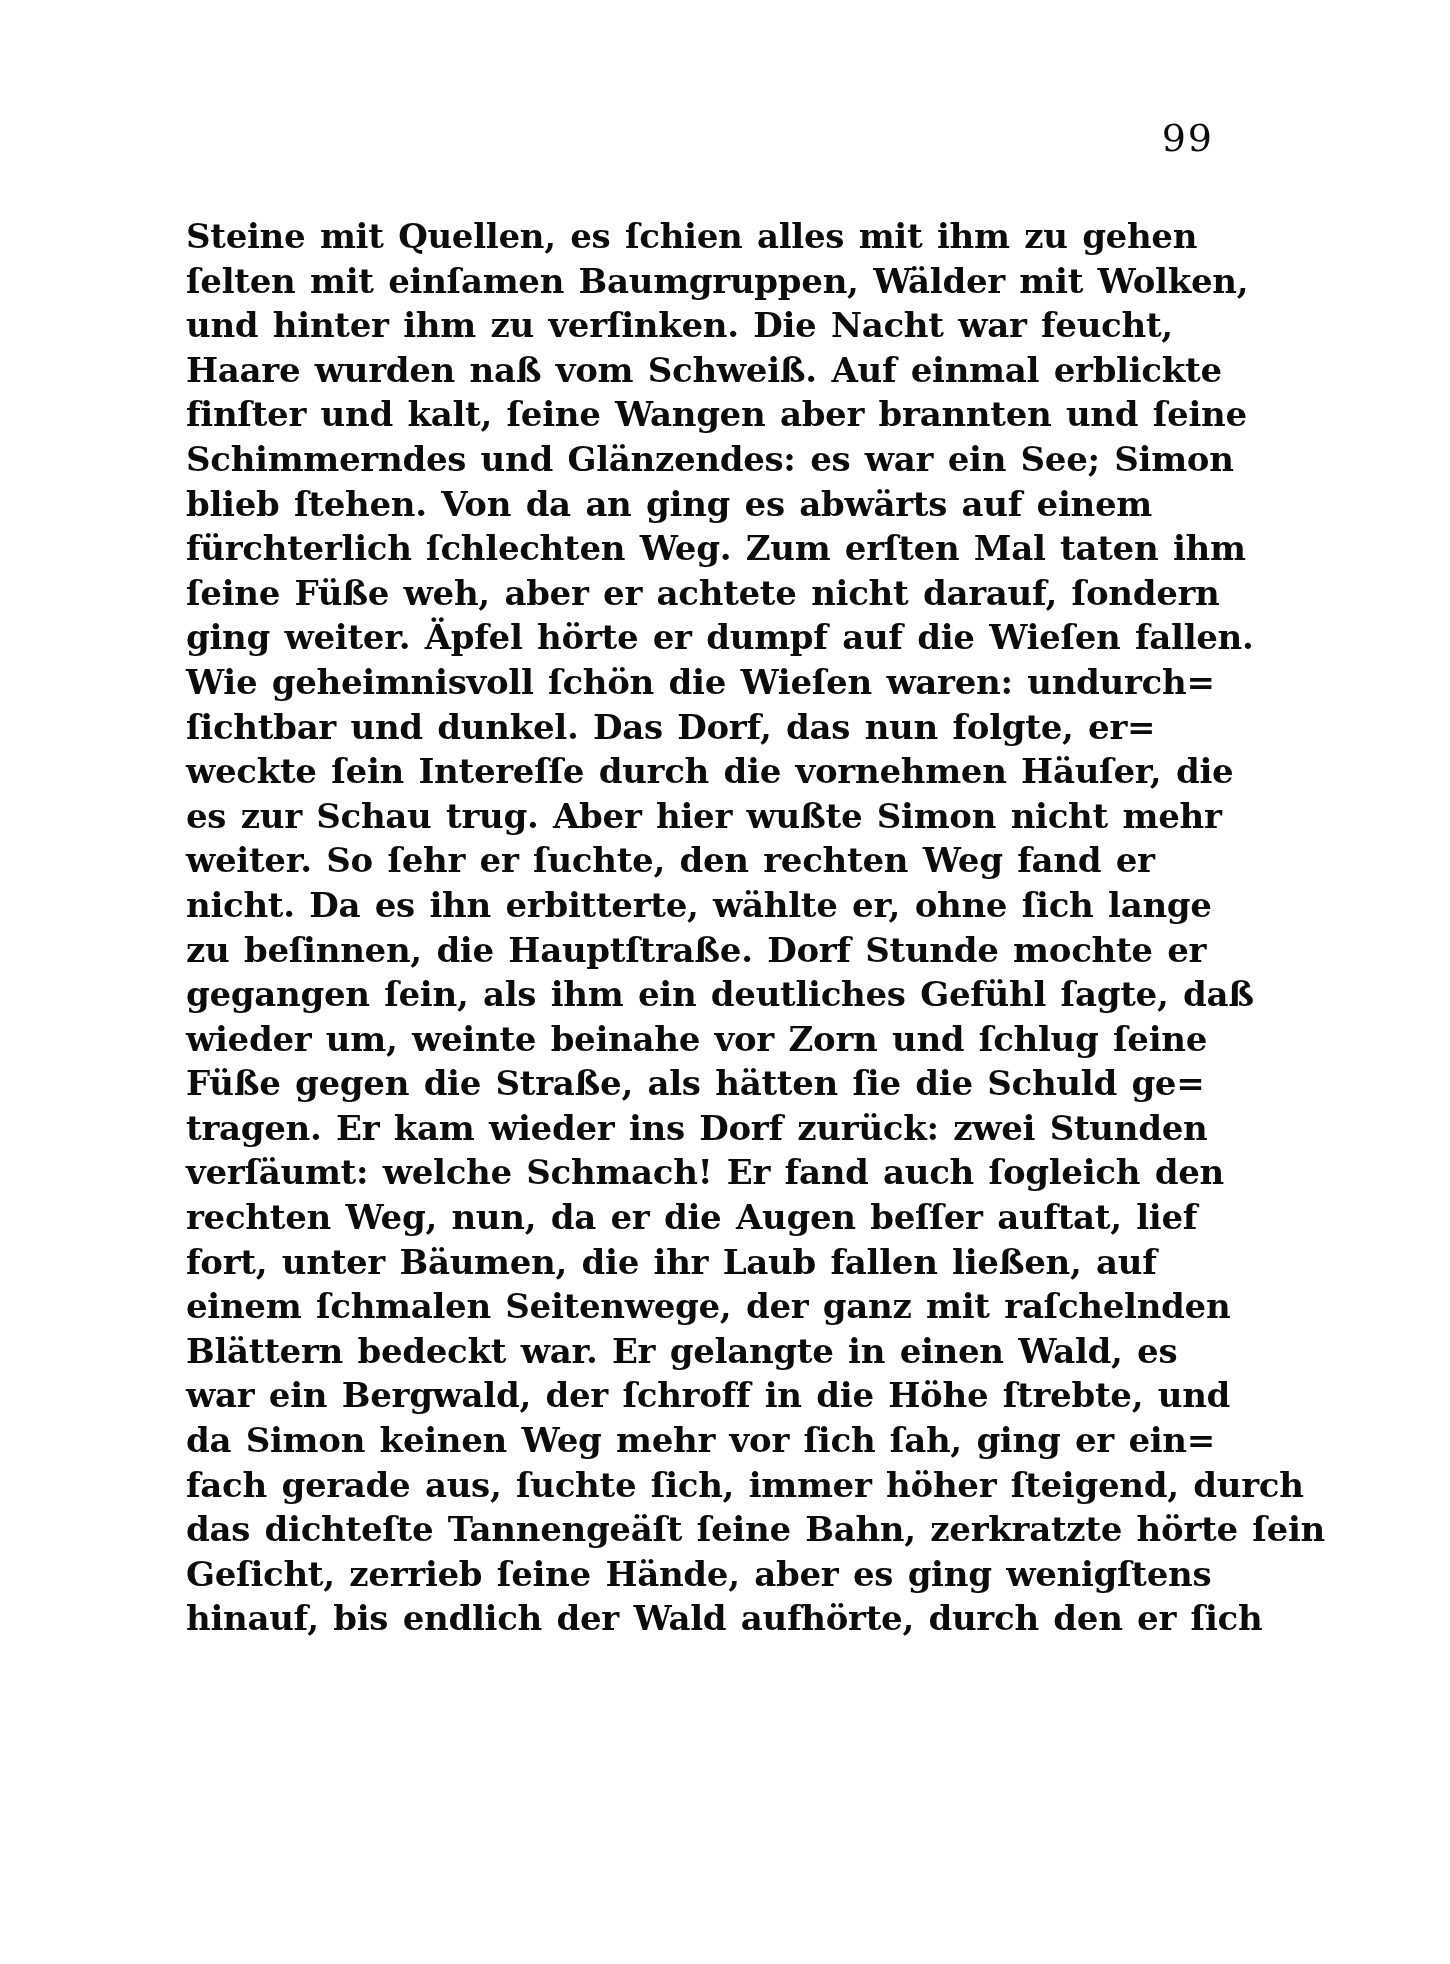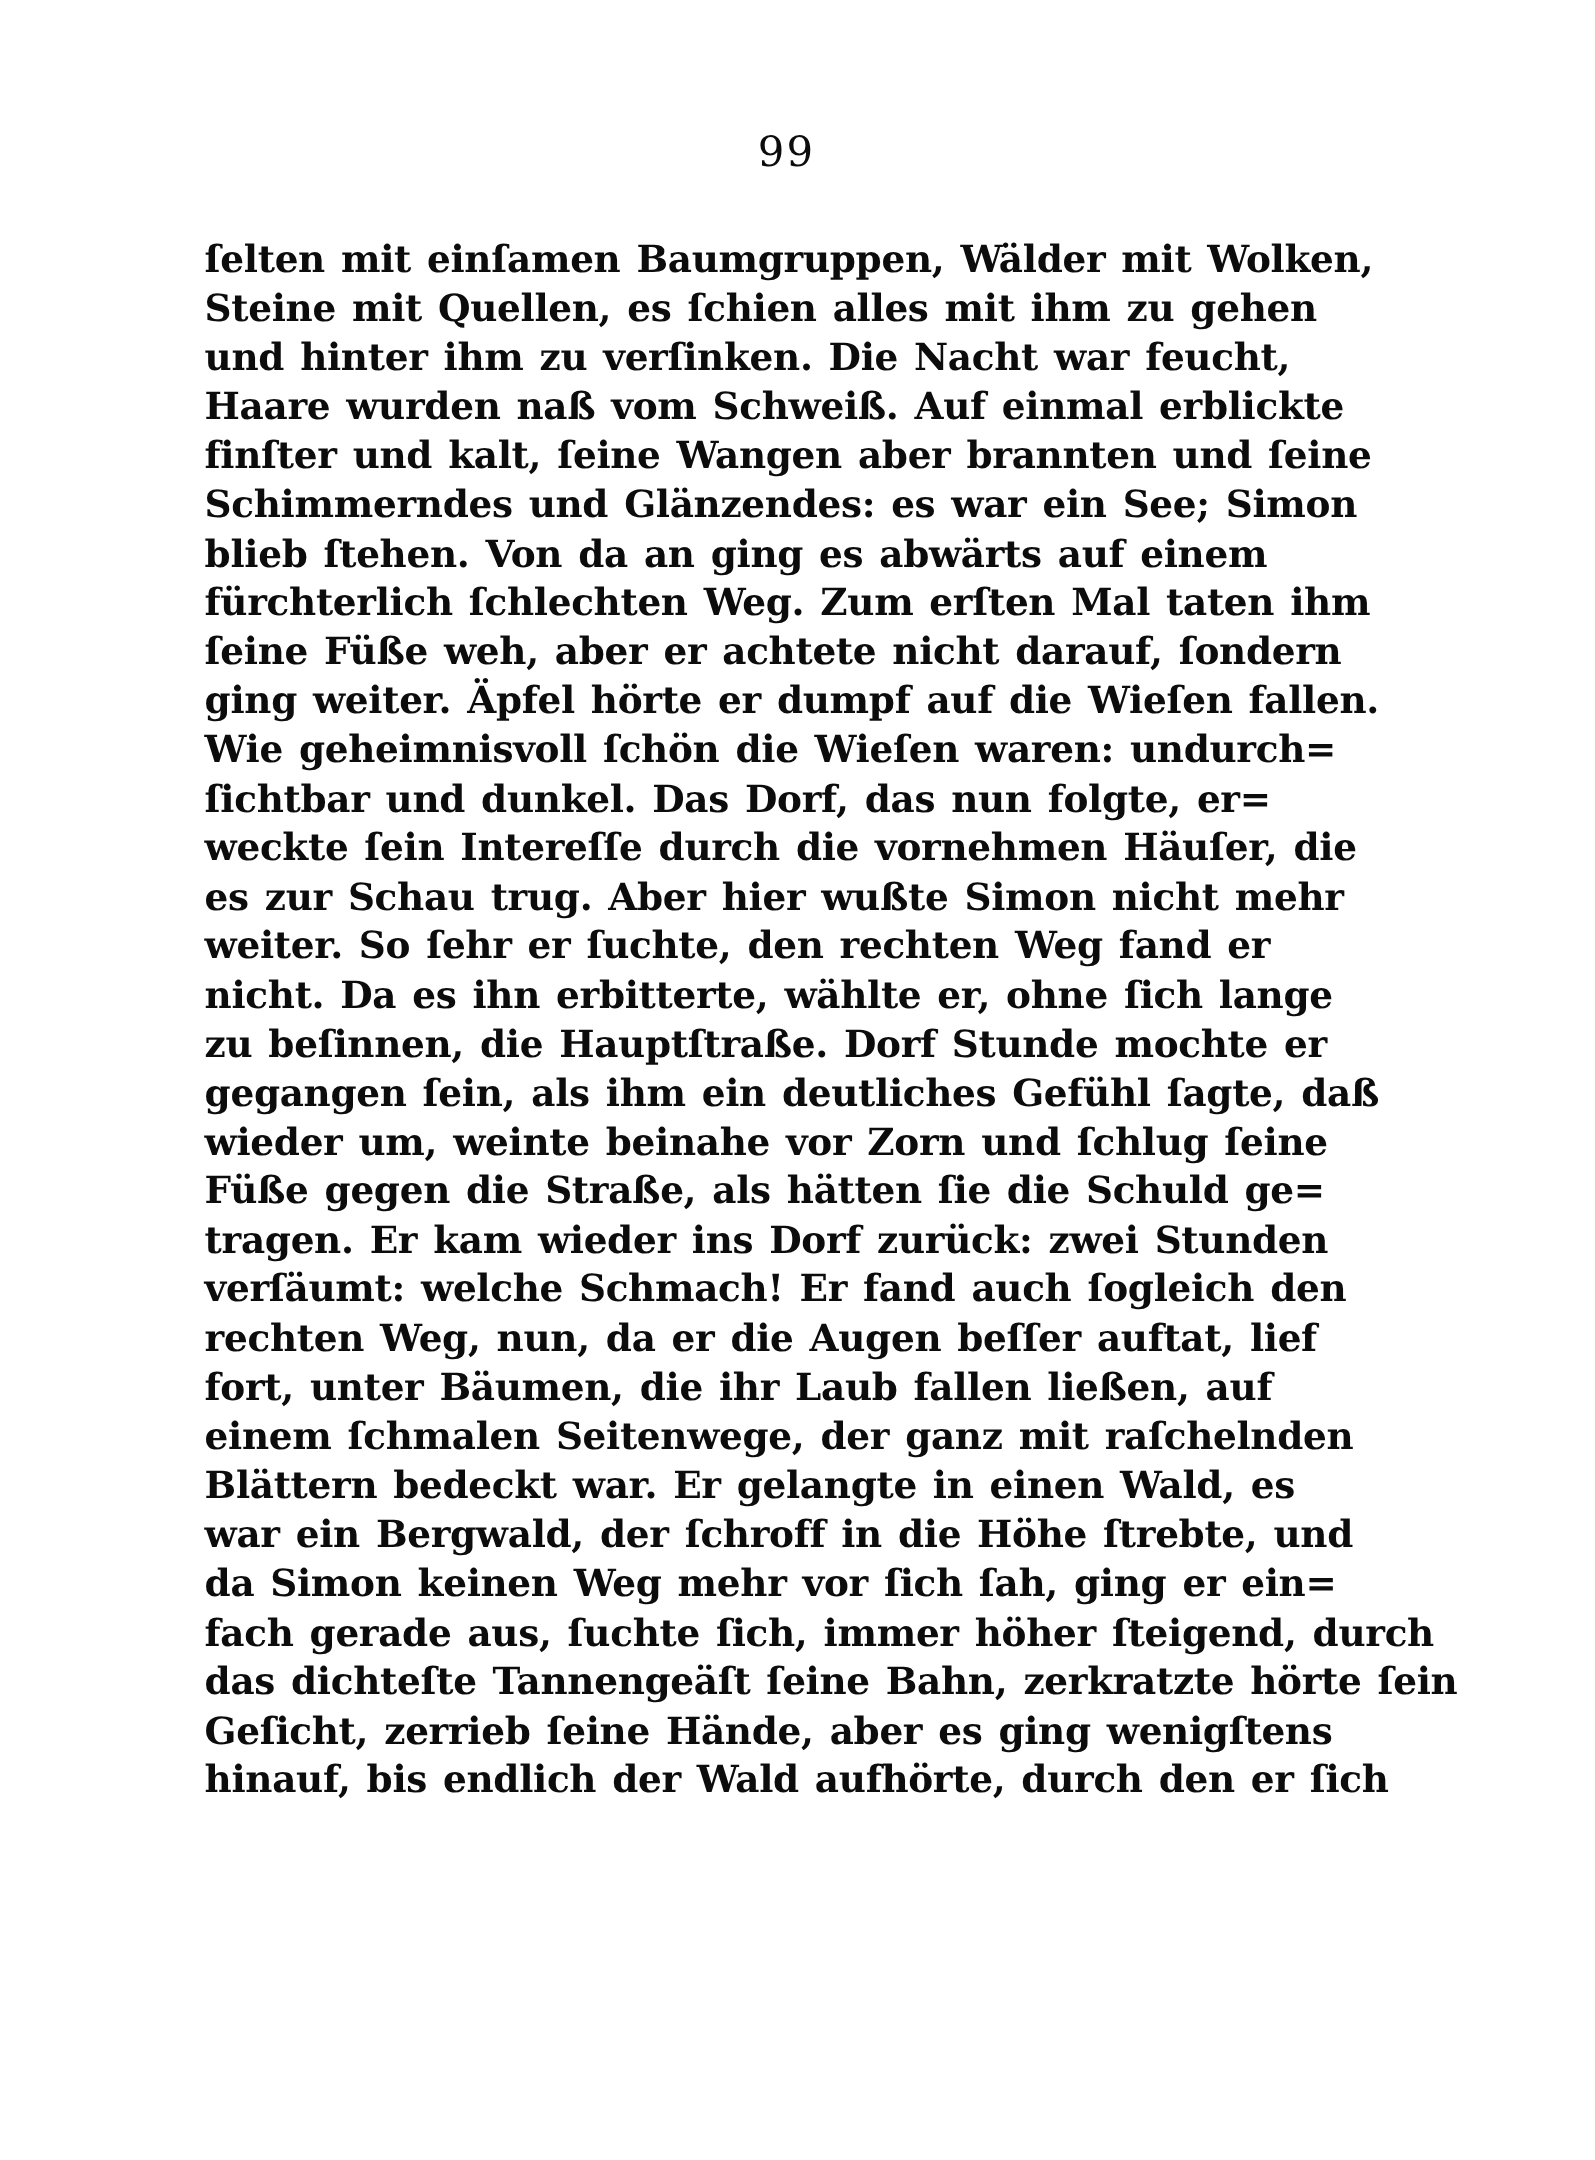--- a/index.html
+++ b/index.html
@@ -14,24 +14,24 @@
     position: absolute;
     left: 0; top: 0;
     width: 1450px;
     height: 1964px;
     background: #ffffff;
     color: #0c0c0c;
     overflow: hidden;
   }
   .pagenum-row {
     position: absolute;
-    left: 204px;
+    left: 192px;
     top: 116px;
     width: 1022px;
-    text-align: center;
+    text-align: right;
   }
   .pagenum {
     font-family: "DejaVu Serif", serif;
     font-size: 38px;
     font-weight: 400;
     letter-spacing: 2px;
     color: #0c0c0c;
   }
   .textblock {
     position: absolute;
@@ -59,22 +59,22 @@
 </head>
 <body>
 
 <div class="sheet">
 
   <div class="pagenum-row">
     <span class="pagenum">99</span>
   </div>
 
   <div class="textblock">
+    <div class="tl">Steine mit Quellen, es ſchien alles mit ihm zu gehen</div>
     <div class="tl">ſelten mit einſamen Baumgruppen, Wälder mit Wolken,</div>
-    <div class="tl">Steine mit Quellen, es ſchien alles mit ihm zu gehen</div>
     <div class="tl">und hinter ihm zu verſinken. Die Nacht war feucht,</div>
     <div class="tl">Haare wurden naß vom Schweiß. Auf einmal erblickte</div>
     <div class="tl">finſter und kalt, ſeine Wangen aber brannten und ſeine</div>
     <div class="tl">Schimmerndes und Glänzendes: es war ein See; Simon</div>
     <div class="tl">blieb ſtehen. Von da an ging es abwärts auf einem</div>
     <div class="tl">fürchterlich ſchlechten Weg. Zum erſten Mal taten ihm</div>
     <div class="tl">ſeine Füße weh, aber er achtete nicht darauf, ſondern</div>
     <div class="tl">ging weiter. Äpfel hörte er dumpf auf die Wieſen fallen.</div>
     <div class="tl">Wie geheimnisvoll ſchön die Wieſen waren: undurch=</div>
     <div class="tl">ſichtbar und dunkel. Das Dorf, das nun folgte, er=</div>

